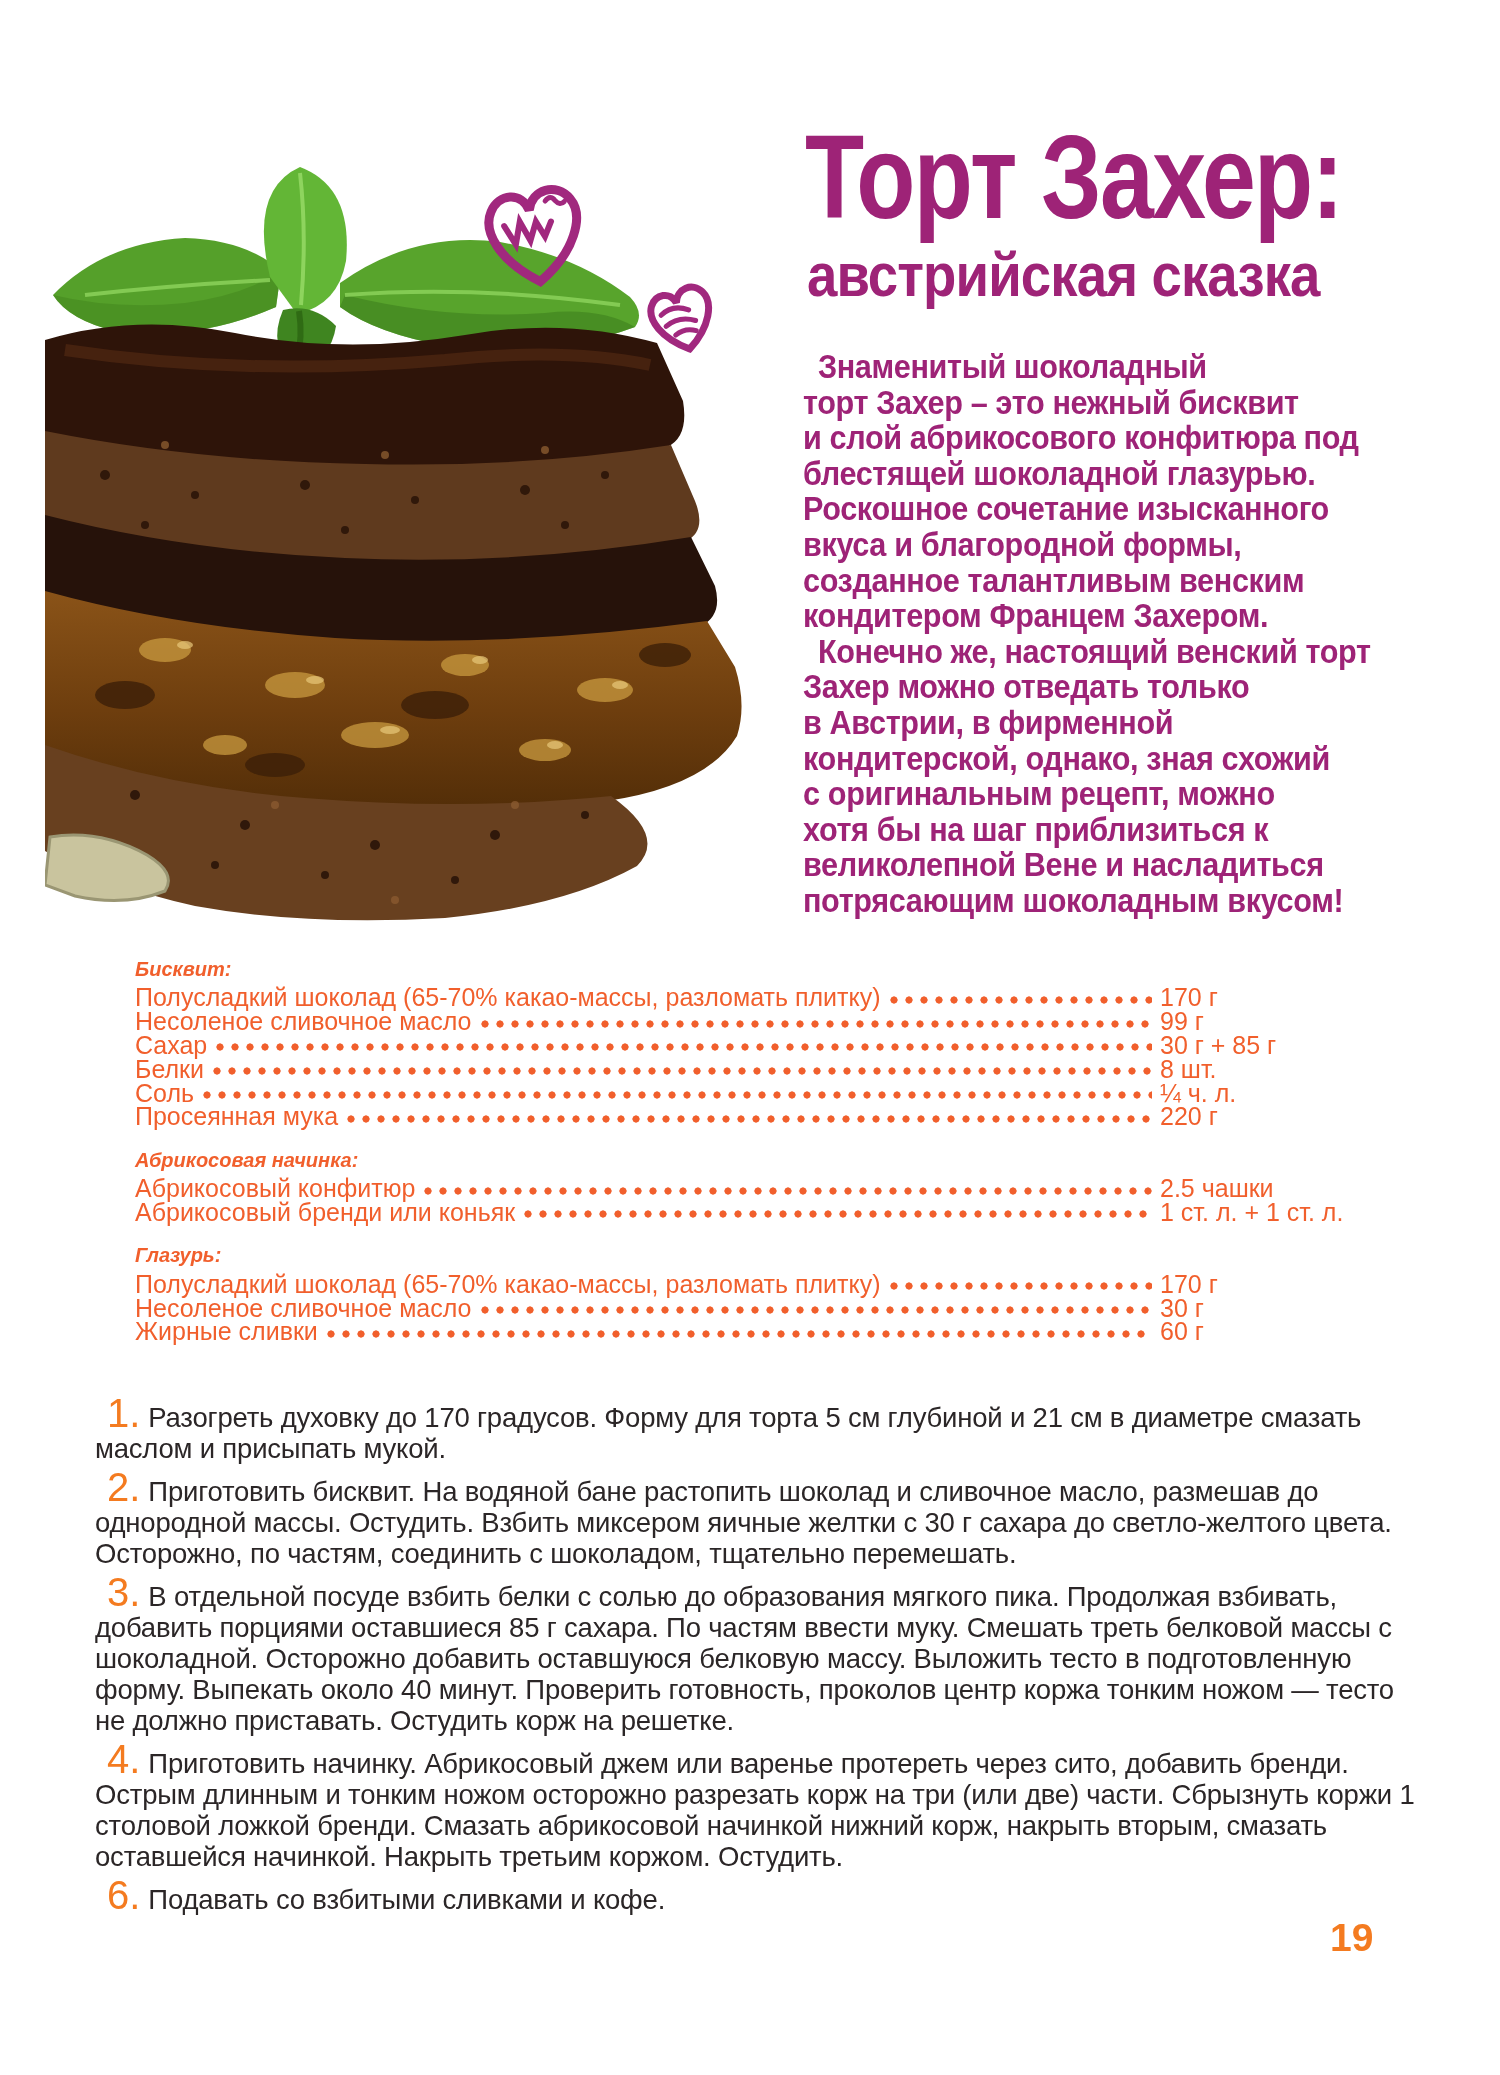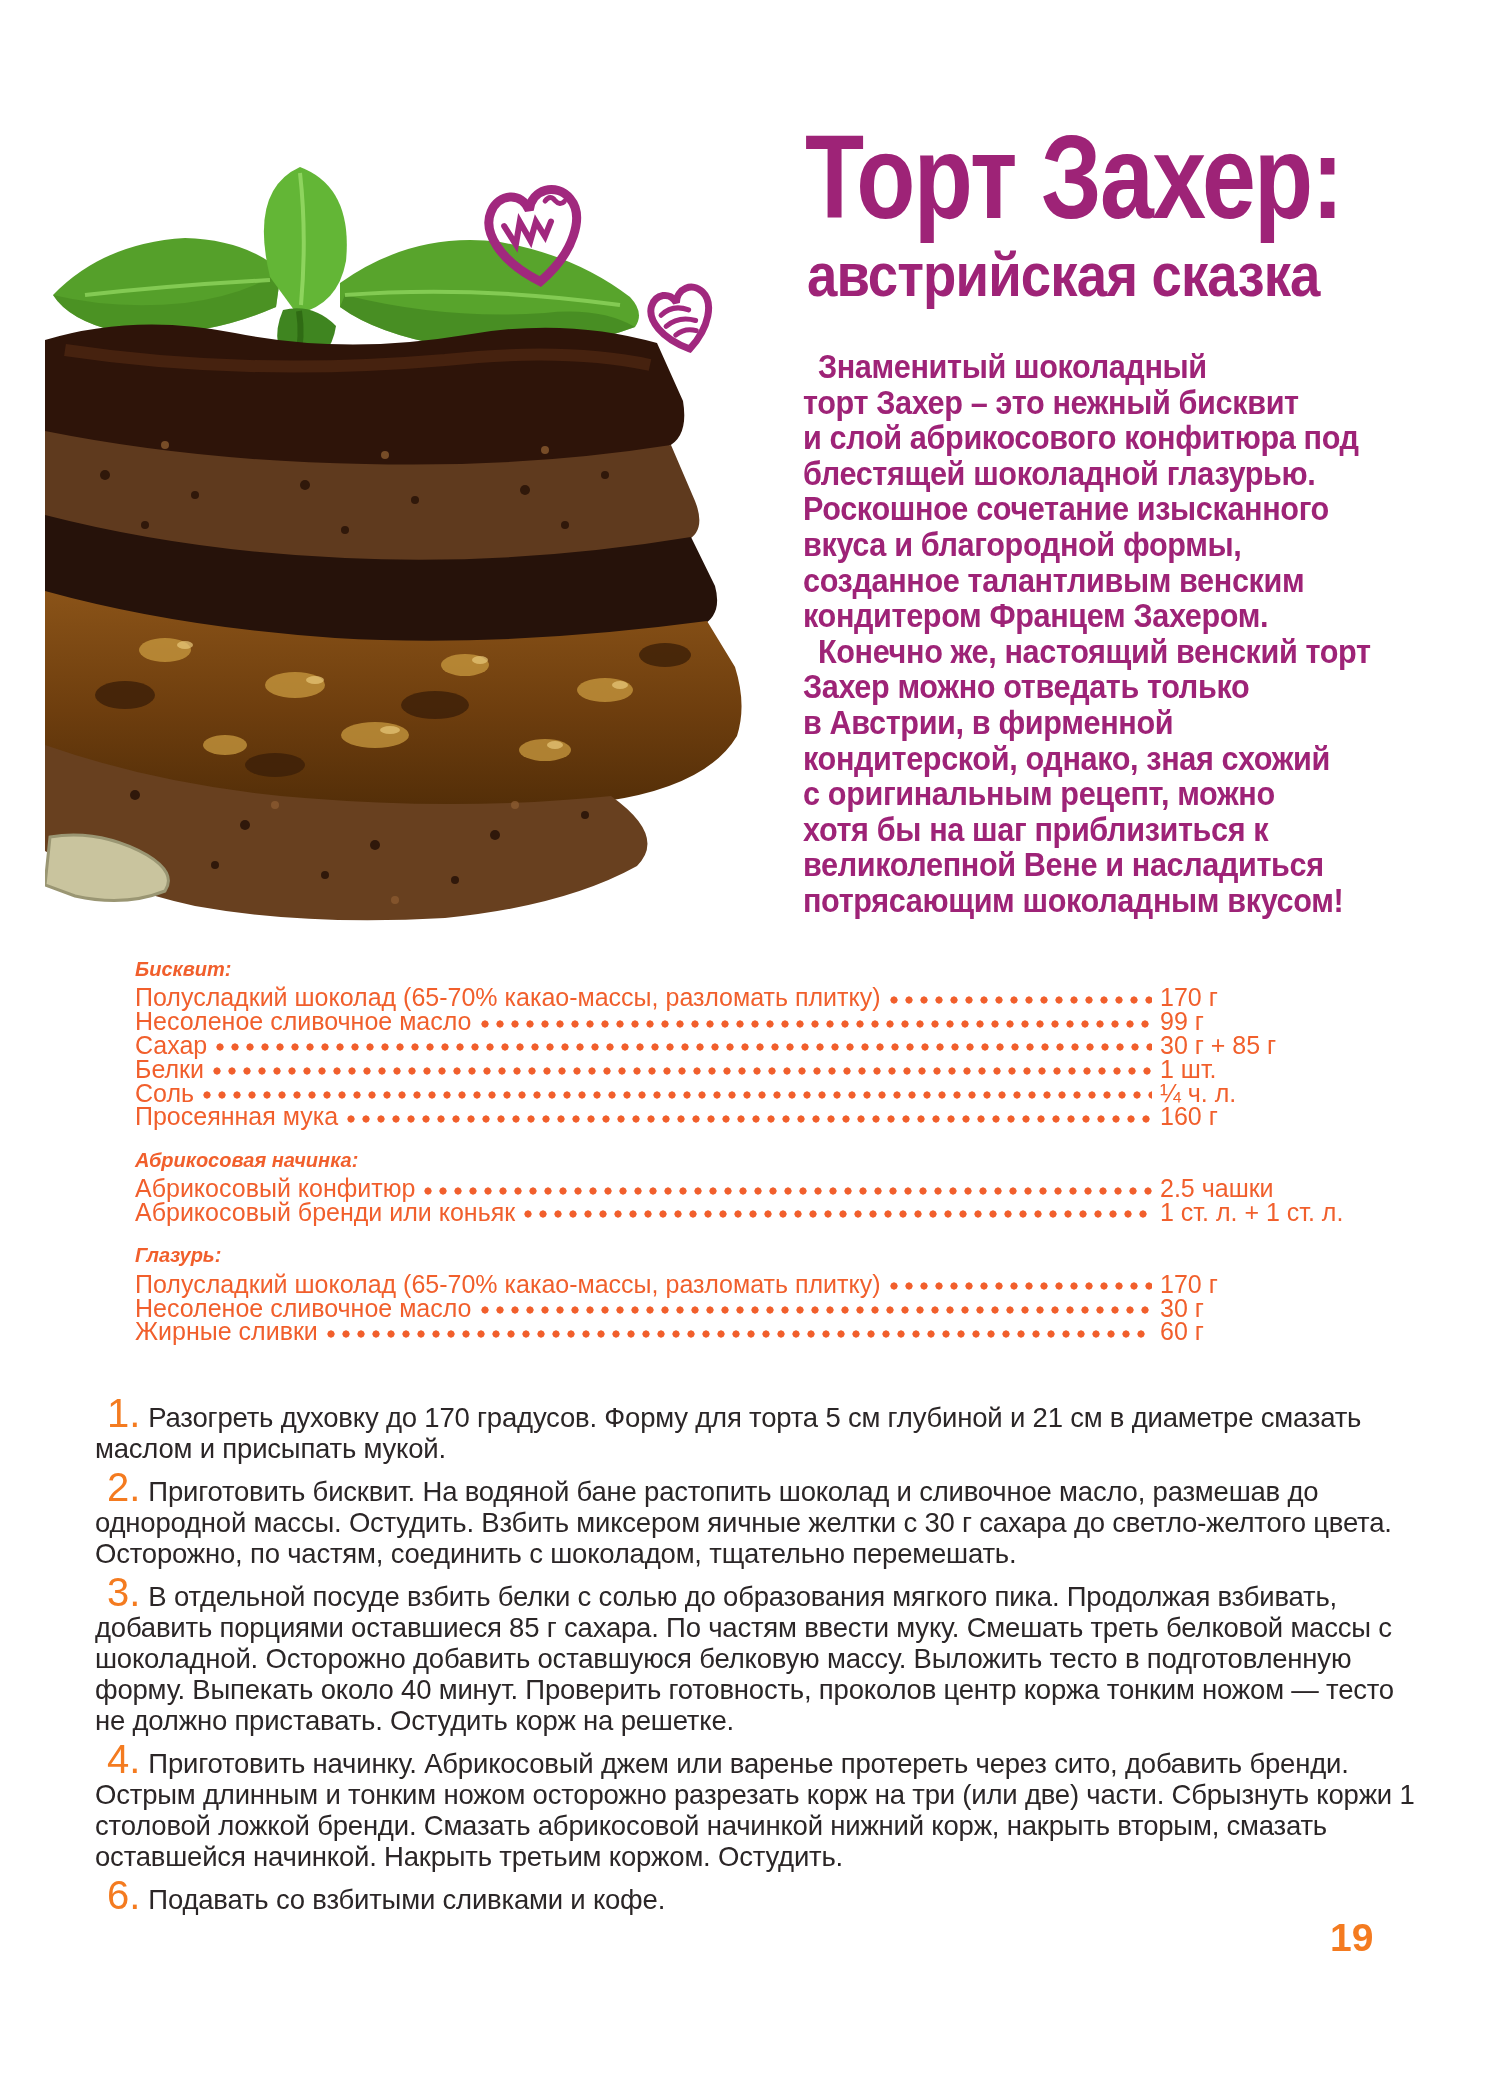--- a/index.html
+++ b/index.html
@@ -188,31 +188,31 @@
       <span class="ing-value">99 г</span>
     </div>
     <div class="ing-row">
       <span class="ing-name">Сахар</span>
       <span class="ing-dots"></span>
       <span class="ing-value">30 г + 85 г</span>
     </div>
     <div class="ing-row">
       <span class="ing-name">Белки</span>
       <span class="ing-dots"></span>
-      <span class="ing-value">1 шт.</span>
+      <span class="ing-value">8 шт.</span>
     </div>
     <div class="ing-row">
       <span class="ing-name">Соль</span>
       <span class="ing-dots"></span>
       <span class="ing-value">¼ ч. л.</span>
     </div>
     <div class="ing-row">
       <span class="ing-name">Просеянная мука</span>
       <span class="ing-dots"></span>
-      <span class="ing-value">160 г</span>
+      <span class="ing-value">220 г</span>
     </div>
   </div>
 
   <div class="ing-section">
     <p class="ing-title">Абрикосовая начинка:</p>
     <div class="ing-row">
       <span class="ing-name">Абрикосовый конфитюр</span>
       <span class="ing-dots"></span>
       <span class="ing-value">2.5 чашки</span>
     </div>

